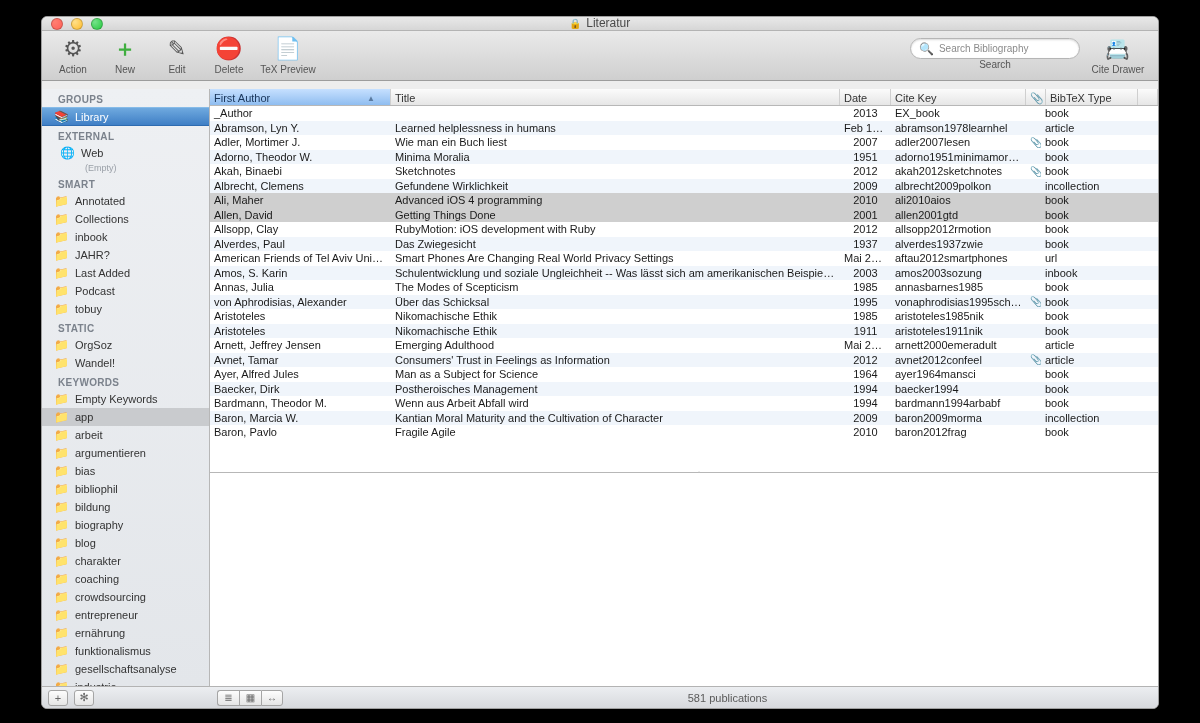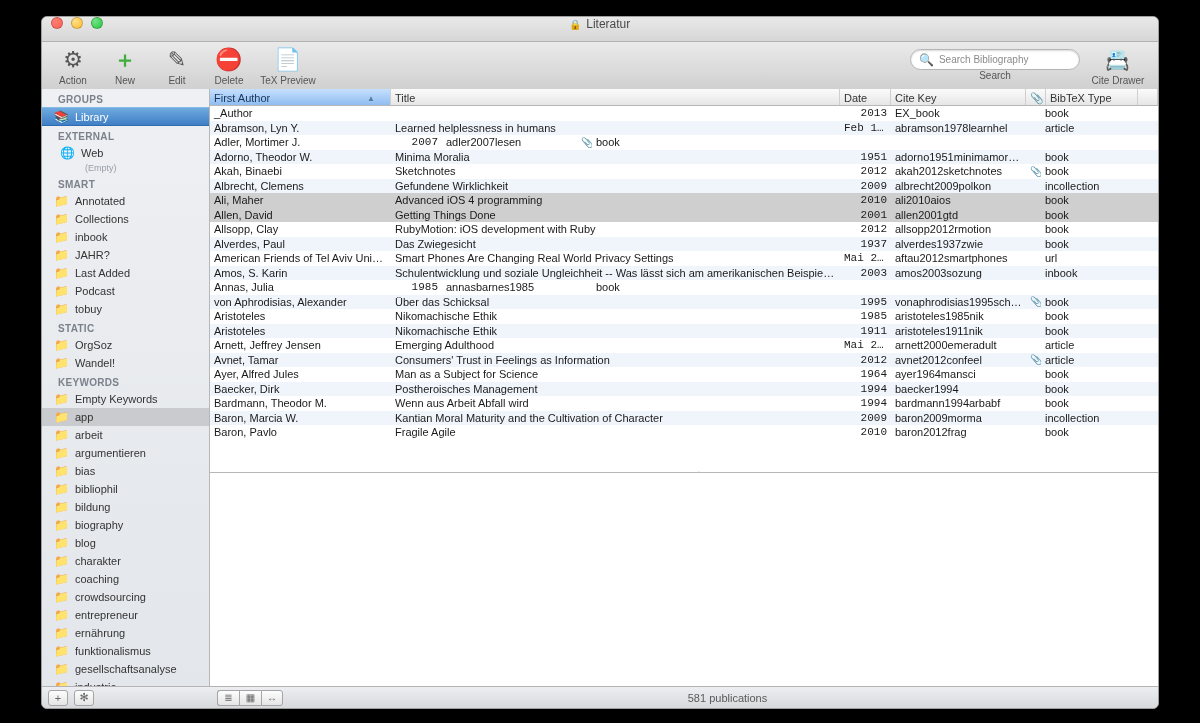--- a/index.html
+++ b/index.html
@@ -1,19 +1,19 @@
 <!DOCTYPE html>
 <html><head>
 <meta charset="utf-8">
 <style>
   * { box-sizing: border-box; }
   html, body { margin:0; padding:0; height:100%; background:#000; font-family: "Lucida Grande","Helvetica Neue",Arial,sans-serif; font-size:11px; color:#333; }
   .desktop { width:1200px; height:723px; background:#000; position:relative; }
   .window { position:absolute; left:41px; top:16px; width:1118px; height:693px; border-radius:6px; overflow:hidden; box-shadow:0 10px 40px rgba(0,0,0,.5); background:#ededed; border:1px solid #9f9f9f; }
-  .titlebar { height:25px; background:linear-gradient(#e9e9e9,#d6d6d6); border-bottom:1px solid #b3b3b3; display:flex; align-items:flex-start; position:relative; }
+  .titlebar { height:14px; background:linear-gradient(#e9e9e9,#d6d6d6); border-bottom:1px solid #b3b3b3; display:flex; align-items:flex-end; position:relative; }
   .traffic { display:flex; gap:8px; padding-left:9px; }
   .tl { width:12px; height:12px; border-radius:50%; border:1px solid rgba(0,0,0,.2); }
   .tl.red{background:radial-gradient(circle at 30% 30%,#ff7f72,#ff5f57);} .tl.yel{background:radial-gradient(circle at 30% 30%,#ffe08a,#ffbd2e);} .tl.grn{background:radial-gradient(circle at 30% 30%,#74e28a,#28c940);}
   .wtitle { position:absolute; left:0; right:0; text-align:center; font-size:12px; color:#4a4a4a; pointer-events:none; }
   .wtitle .lock{font-size:10px;color:#b38a2b;margin-right:4px;}
   .toolbar { height:50px; background:linear-gradient(#eaeaea,#cfcfcf); border-bottom:1px solid #9c9c9c; display:flex; align-items:flex-start; padding:3px 8px 0 8px; gap:6px; }
   .tbtn { display:flex; flex-direction:column; align-items:center; width:46px; font-size:10px; color:#555; cursor:default; }
   .tbtn .ic { width:30px; height:30px; display:flex; align-items:center; justify-content:center; font-size:22px; }
   .tspacer { flex:1; }
   .searchwrap { display:flex; flex-direction:column; align-items:center; font-size:10px; color:#555; }
@@ -37,21 +37,21 @@
   .colhdr { height:17px; background:linear-gradient(#fbfbfb,#e6e6e6); border-bottom:1px solid #b7b7b7; display:flex; font-size:11px; color:#333; }
   .colhdr .col { border-right:1px solid #cfcfcf; padding:2px 15px 0 4px; display:flex; align-items:center; white-space:nowrap; overflow:hidden; }
   .colhdr .col.sort { background:linear-gradient(#c6e0ff,#8fbdf0); color:#19355a; }
   .colhdr .asc{margin-left:auto;font-size:8px;color:#5a7aa0;}
   .col-author{width:181px;} .col-title{width:449px;} .col-date{width:51px;} .col-cite{width:135px;} .col-attach{width:15px;text-align:center;} .col-type{width:92px;} .col-last{flex:1;}
   .tbody { flex:0 0 366px; overflow-y:auto; }
   .row { display:flex; height:14.5px; font-size:11px; color:#1a1a1a; align-items:center; }
   .row:nth-child(even){background:#f0f5fb;}
   .row.hl { background:#cfcfcf; }
   .row .c { padding:0 4px; overflow:hidden; white-space:nowrap; text-overflow:ellipsis; }
-  .row .c.date { text-align:right;font-family:Liberation Mono, monospace; }
+  .row .c.date { text-align:center; }
   .row .clip{width:15px;text-align:center;color:#8a8a8a;font-size:10px;}
   .preview { flex:1; border-top:1px solid #b7b7b7; background:#fff; position:relative; }
   .preview .grip{position:absolute;top:-4px;left:50%;width:30px;height:6px;color:#bbb;font-size:6px;text-align:center;}
 
   .statusbar { position:absolute; bottom:0; left:0; right:0; height:22px; background:linear-gradient(#eceef1,#d7d9dd); border-top:1px solid #b3b3b3; display:flex; align-items:center; font-size:11px; color:#5a5a5a; }
   .sb-left { display:flex; gap:6px; padding-left:6px; width:169px;}
   .sb-left .sq{width:20px;height:16px;border:1px solid #a5a5a5;border-radius:3px;background:linear-gradient(#fdfdfd,#e5e5e5);display:flex;align-items:center;justify-content:center;font-size:11px;color:#666;}
   .seg { display:flex; margin-left:6px; }
   .seg .sgb{width:22px;height:16px;border:1px solid #a5a5a5;background:linear-gradient(#fdfdfd,#e5e5e5);display:flex;align-items:center;justify-content:center;font-size:10px;color:#666;border-right:none;}
   .seg .sgb:first-child{border-radius:3px 0 0 3px;} .seg .sgb:last-child{border-right:1px solid #a5a5a5;border-radius:0 3px 3px 0;}
@@ -272,20 +272,21 @@
               <div class="c col-author">Abramson, Lyn Y.</div>
               <div class="c col-title">Learned helplessness in humans</div>
               <div class="c col-date date">Feb 1978</div>
               <div class="c col-cite">abramson1978learnhel</div>
               <div class="c clip"></div>
               <div class="c col-type">article</div>
               <div class="c col-last"></div>
             </div>
             <div class="row">
               <div class="c col-author">Adler, Mortimer J.</div>
+              <div class="c col-title">Wie man ein Buch liest</div>
               <div class="c col-date date">2007</div>
               <div class="c col-cite">adler2007lesen</div>
               <div class="c clip">📎</div>
               <div class="c col-type">book</div>
               <div class="c col-last"></div>
             </div>
             <div class="row">
               <div class="c col-author">Adorno, Theodor W.</div>
               <div class="c col-title">Minima Moralia</div>
               <div class="c col-date date">1951</div>
@@ -361,20 +362,21 @@
               <div class="c col-author">Amos, S. Karin</div>
               <div class="c col-title">Schulentwicklung und soziale Ungleichheit -- Was lässt sich am amerikanischen Beispiel…</div>
               <div class="c col-date date">2003</div>
               <div class="c col-cite">amos2003sozung</div>
               <div class="c clip"></div>
               <div class="c col-type">inbook</div>
               <div class="c col-last"></div>
             </div>
             <div class="row">
               <div class="c col-author">Annas, Julia</div>
+              <div class="c col-title">The Modes of Scepticism</div>
               <div class="c col-date date">1985</div>
               <div class="c col-cite">annasbarnes1985</div>
               <div class="c clip"></div>
               <div class="c col-type">book</div>
               <div class="c col-last"></div>
             </div>
             <div class="row">
               <div class="c col-author">von Aphrodisias, Alexander</div>
               <div class="c col-title">Über das Schicksal</div>
               <div class="c col-date date">1995</div>

